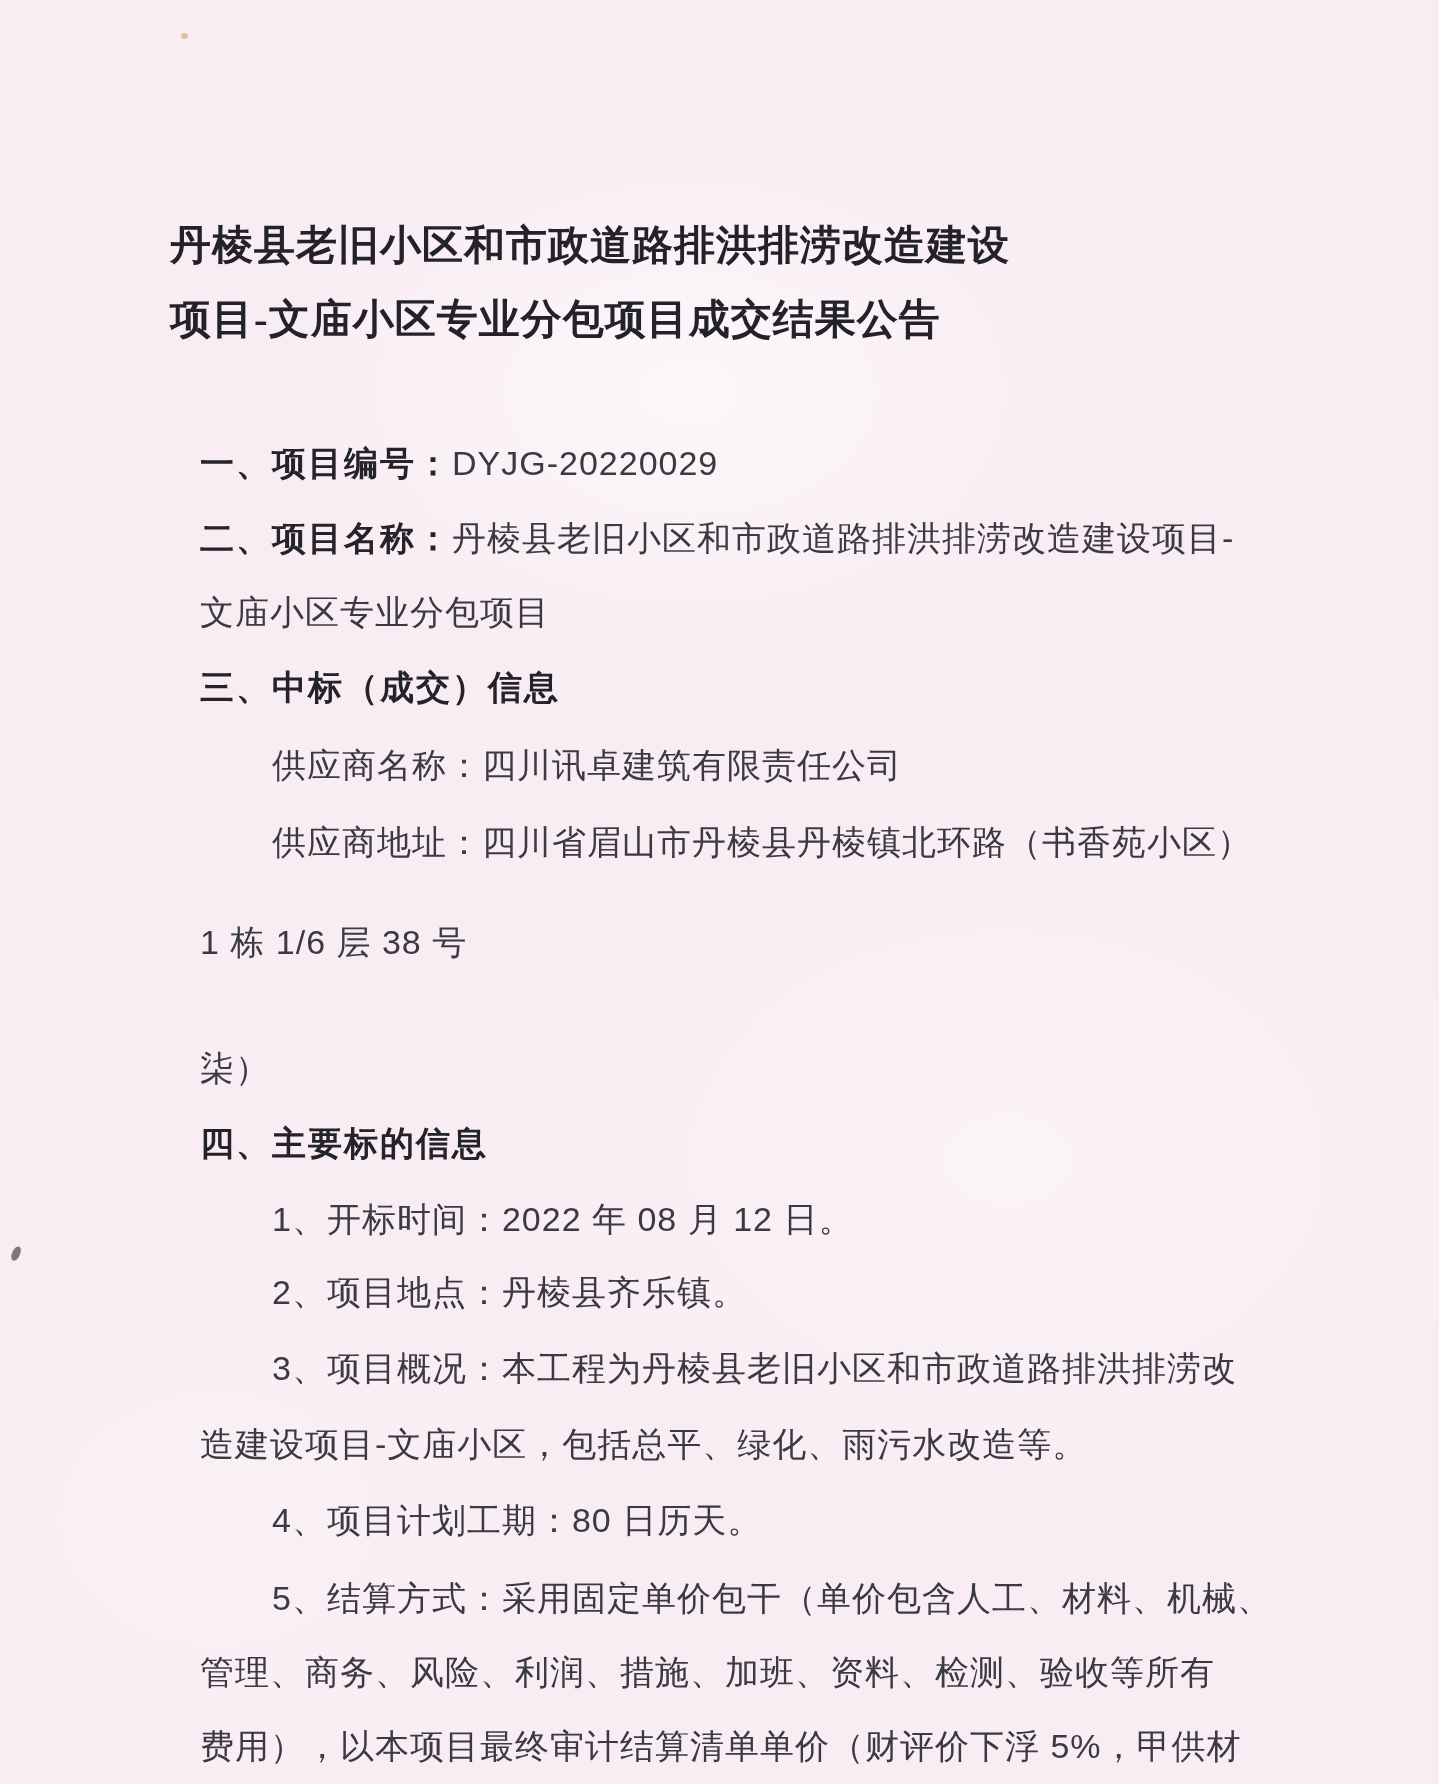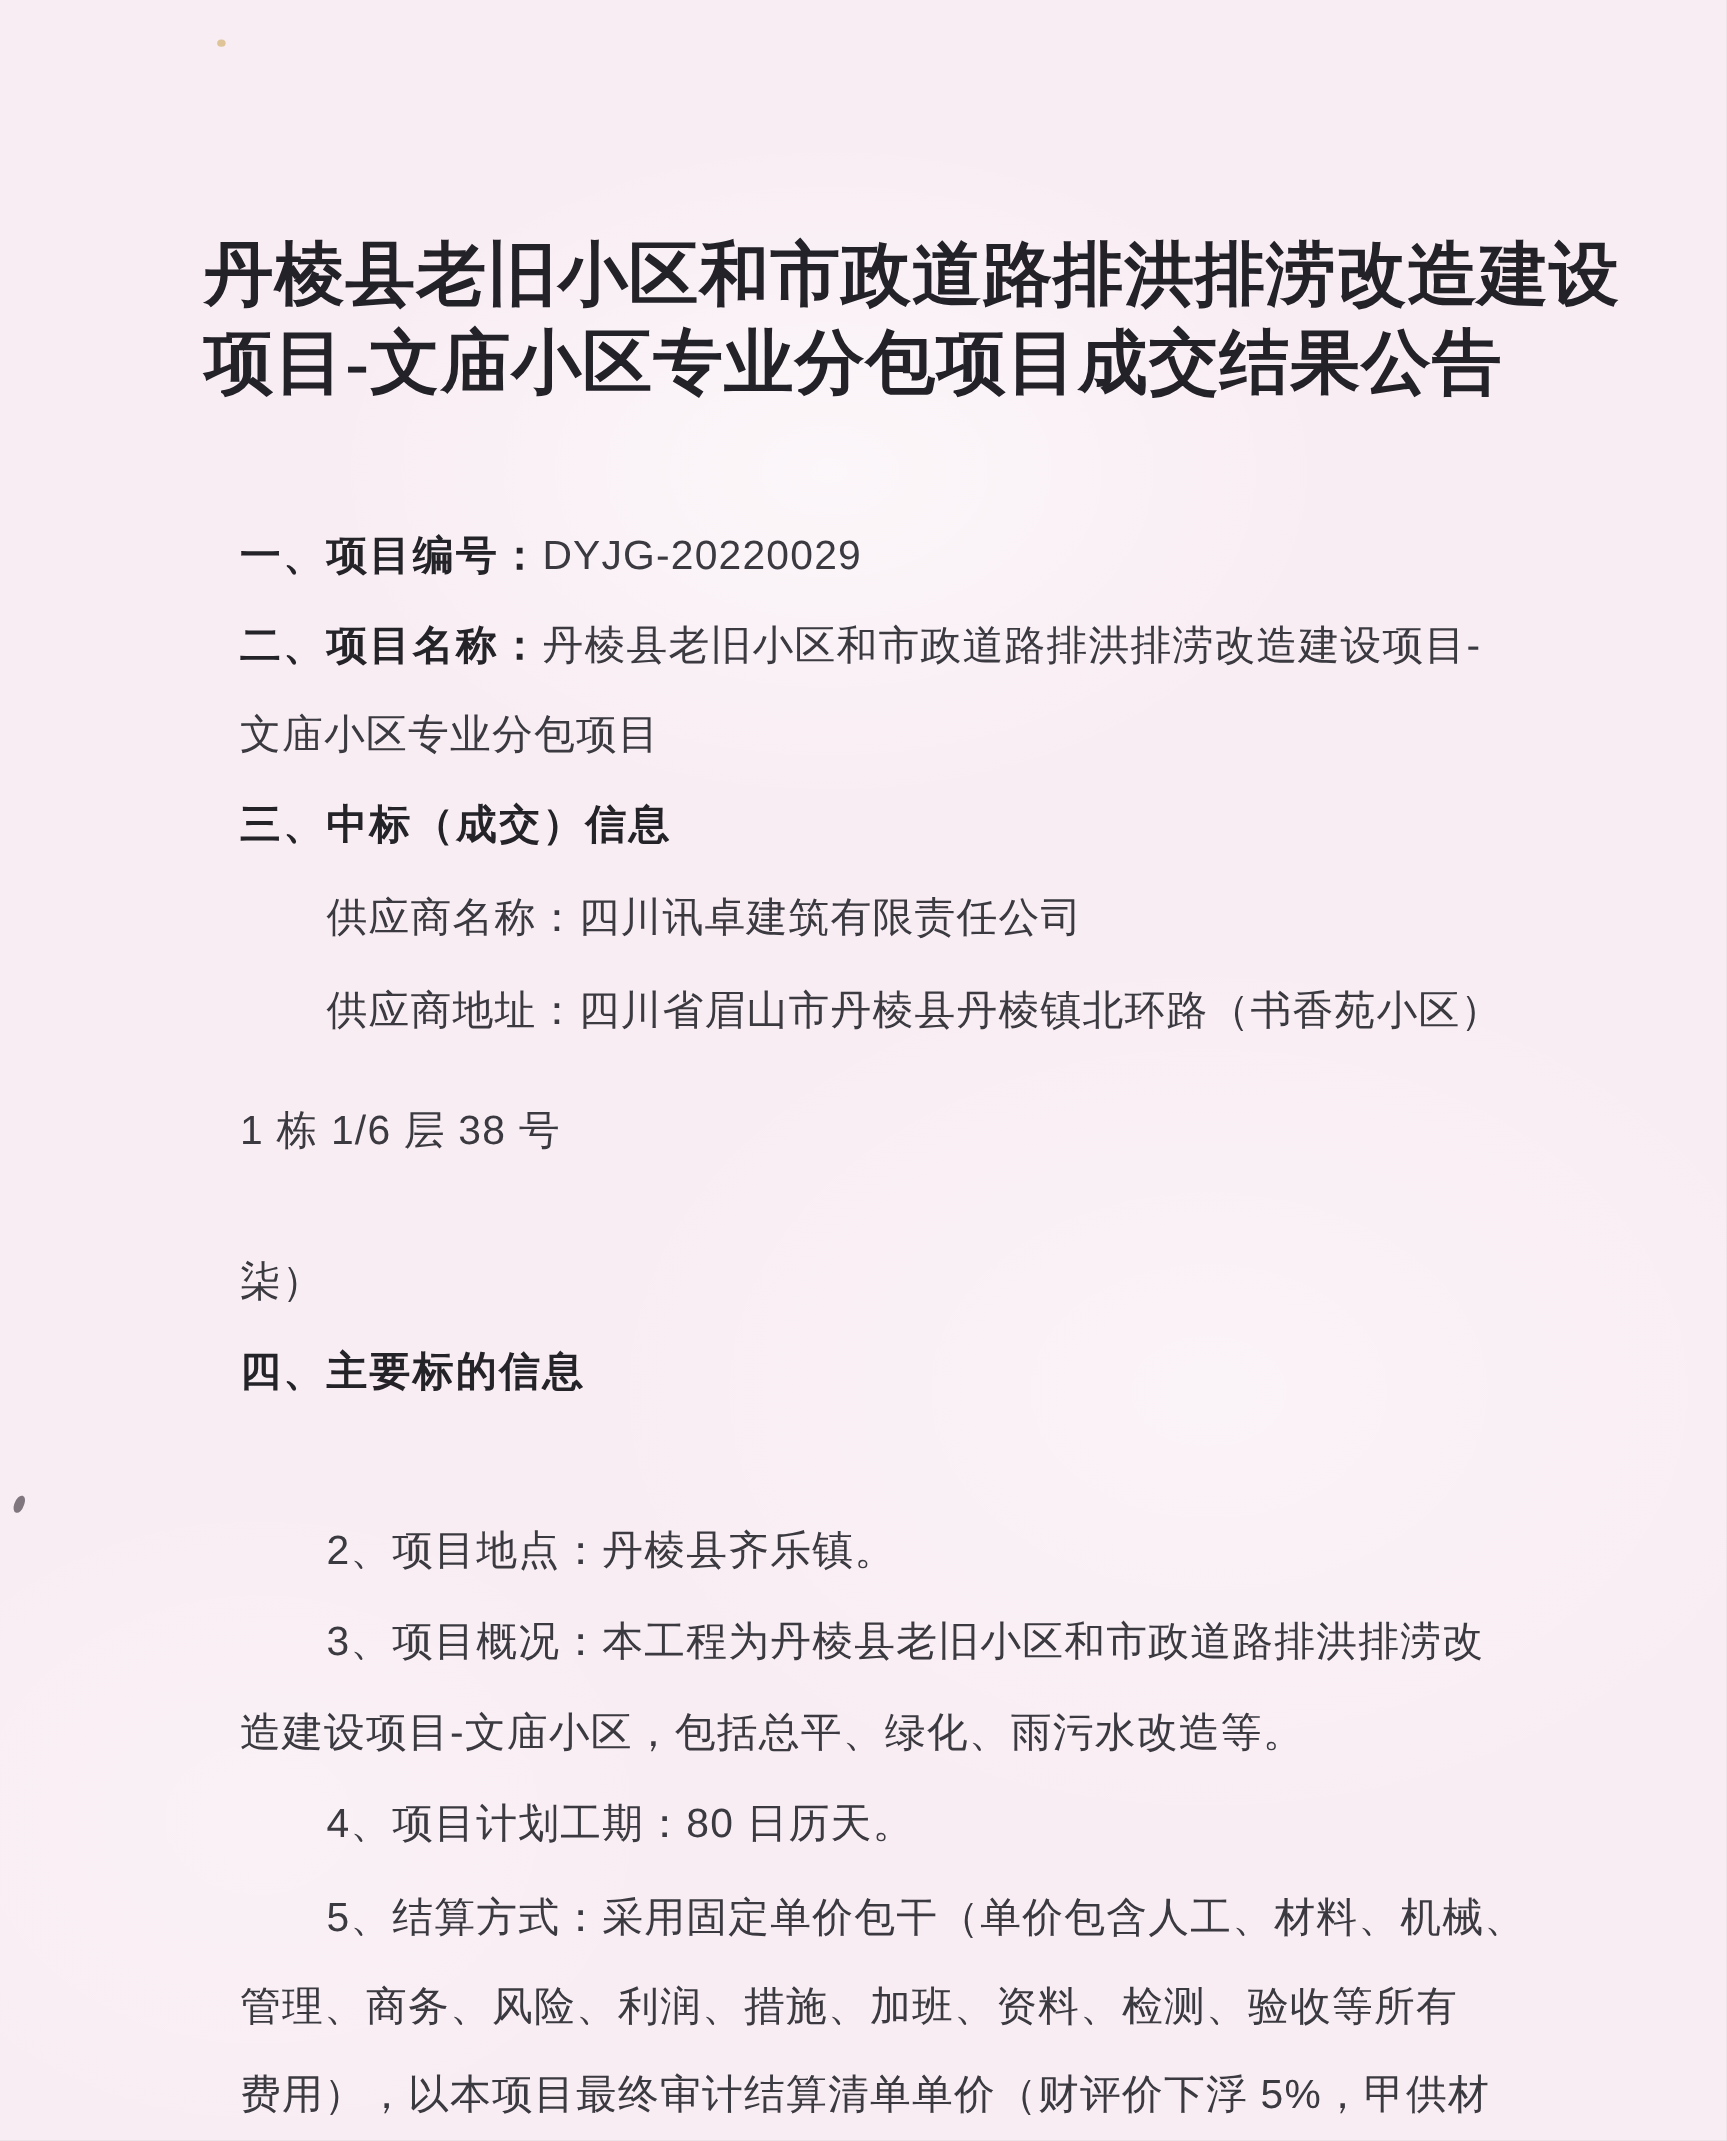--- a/index.html
+++ b/index.html
@@ -11,25 +11,24 @@
     background:
       radial-gradient(ellipse 600px 400px at 48% 22%, rgba(255,255,255,0.55), rgba(255,255,255,0) 70%),
       radial-gradient(ellipse 700px 500px at 70% 65%, rgba(255,255,255,0.35), rgba(255,255,255,0) 75%),
       radial-gradient(ellipse 500px 400px at 15% 85%, rgba(255,255,255,0.25), rgba(255,255,255,0) 70%),
       #f8edf3;
     font-family:"Liberation Serif", serif;
     color:#3a3a40;
   }
   .title{
     position:absolute;
-    top:192px;left:170px;width:1055px;
-    text-align:center;
+    top:208px;left:170px;width:1055px;
     font-family:"Liberation Serif", serif;
     font-weight:bold;
-    font-size:58px;
+    font-size:41px;
     line-height:74px;
     color:#222228;
     letter-spacing:1px;
     white-space:nowrap;
   }
   .line{
     position:absolute;
     left:200px;
     font-size:34px;
     line-height:40px;
@@ -90,20 +89,21 @@
 
   <div class="line indent" style="top:745px"><span class="rest">供应商名称：四川讯卓建筑有限责任公司</span></div>
 
   <div class="line" style="top:922px"><span class="rest">1 栋 1/6 层 38 号</span></div>
 
 
   <div class="line" style="top:1048px"><span class="rest">柒）</span></div>
 
   <div class="line" style="top:1123px"><span class="strong">四、主要标的信息</span></div>
 
+  <div class="line indent" style="top:1199px"><span class="rest">1、开标时间：2022 年 08 月 12 日。</span></div>
 
   <div class="line indent" style="top:1272px"><span class="rest">2、项目地点：丹棱县齐乐镇。</span></div>
 
   <div class="line indent" style="top:1348px"><span class="rest">3、项目概况：本工程为丹棱县老旧小区和市政道路排洪排涝改</span></div>
 
   <div class="line" style="top:1424px"><span class="rest">造建设项目-文庙小区，包括总平、绿化、雨污水改造等。</span></div>
 
   <div class="line indent" style="top:1500px"><span class="rest">4、项目计划工期：80 日历天。</span></div>
 
   <div class="line indent" style="top:1578px"><span class="rest">5、结算方式：采用固定单价包干（单价包含人工、材料、机械、</span></div>

